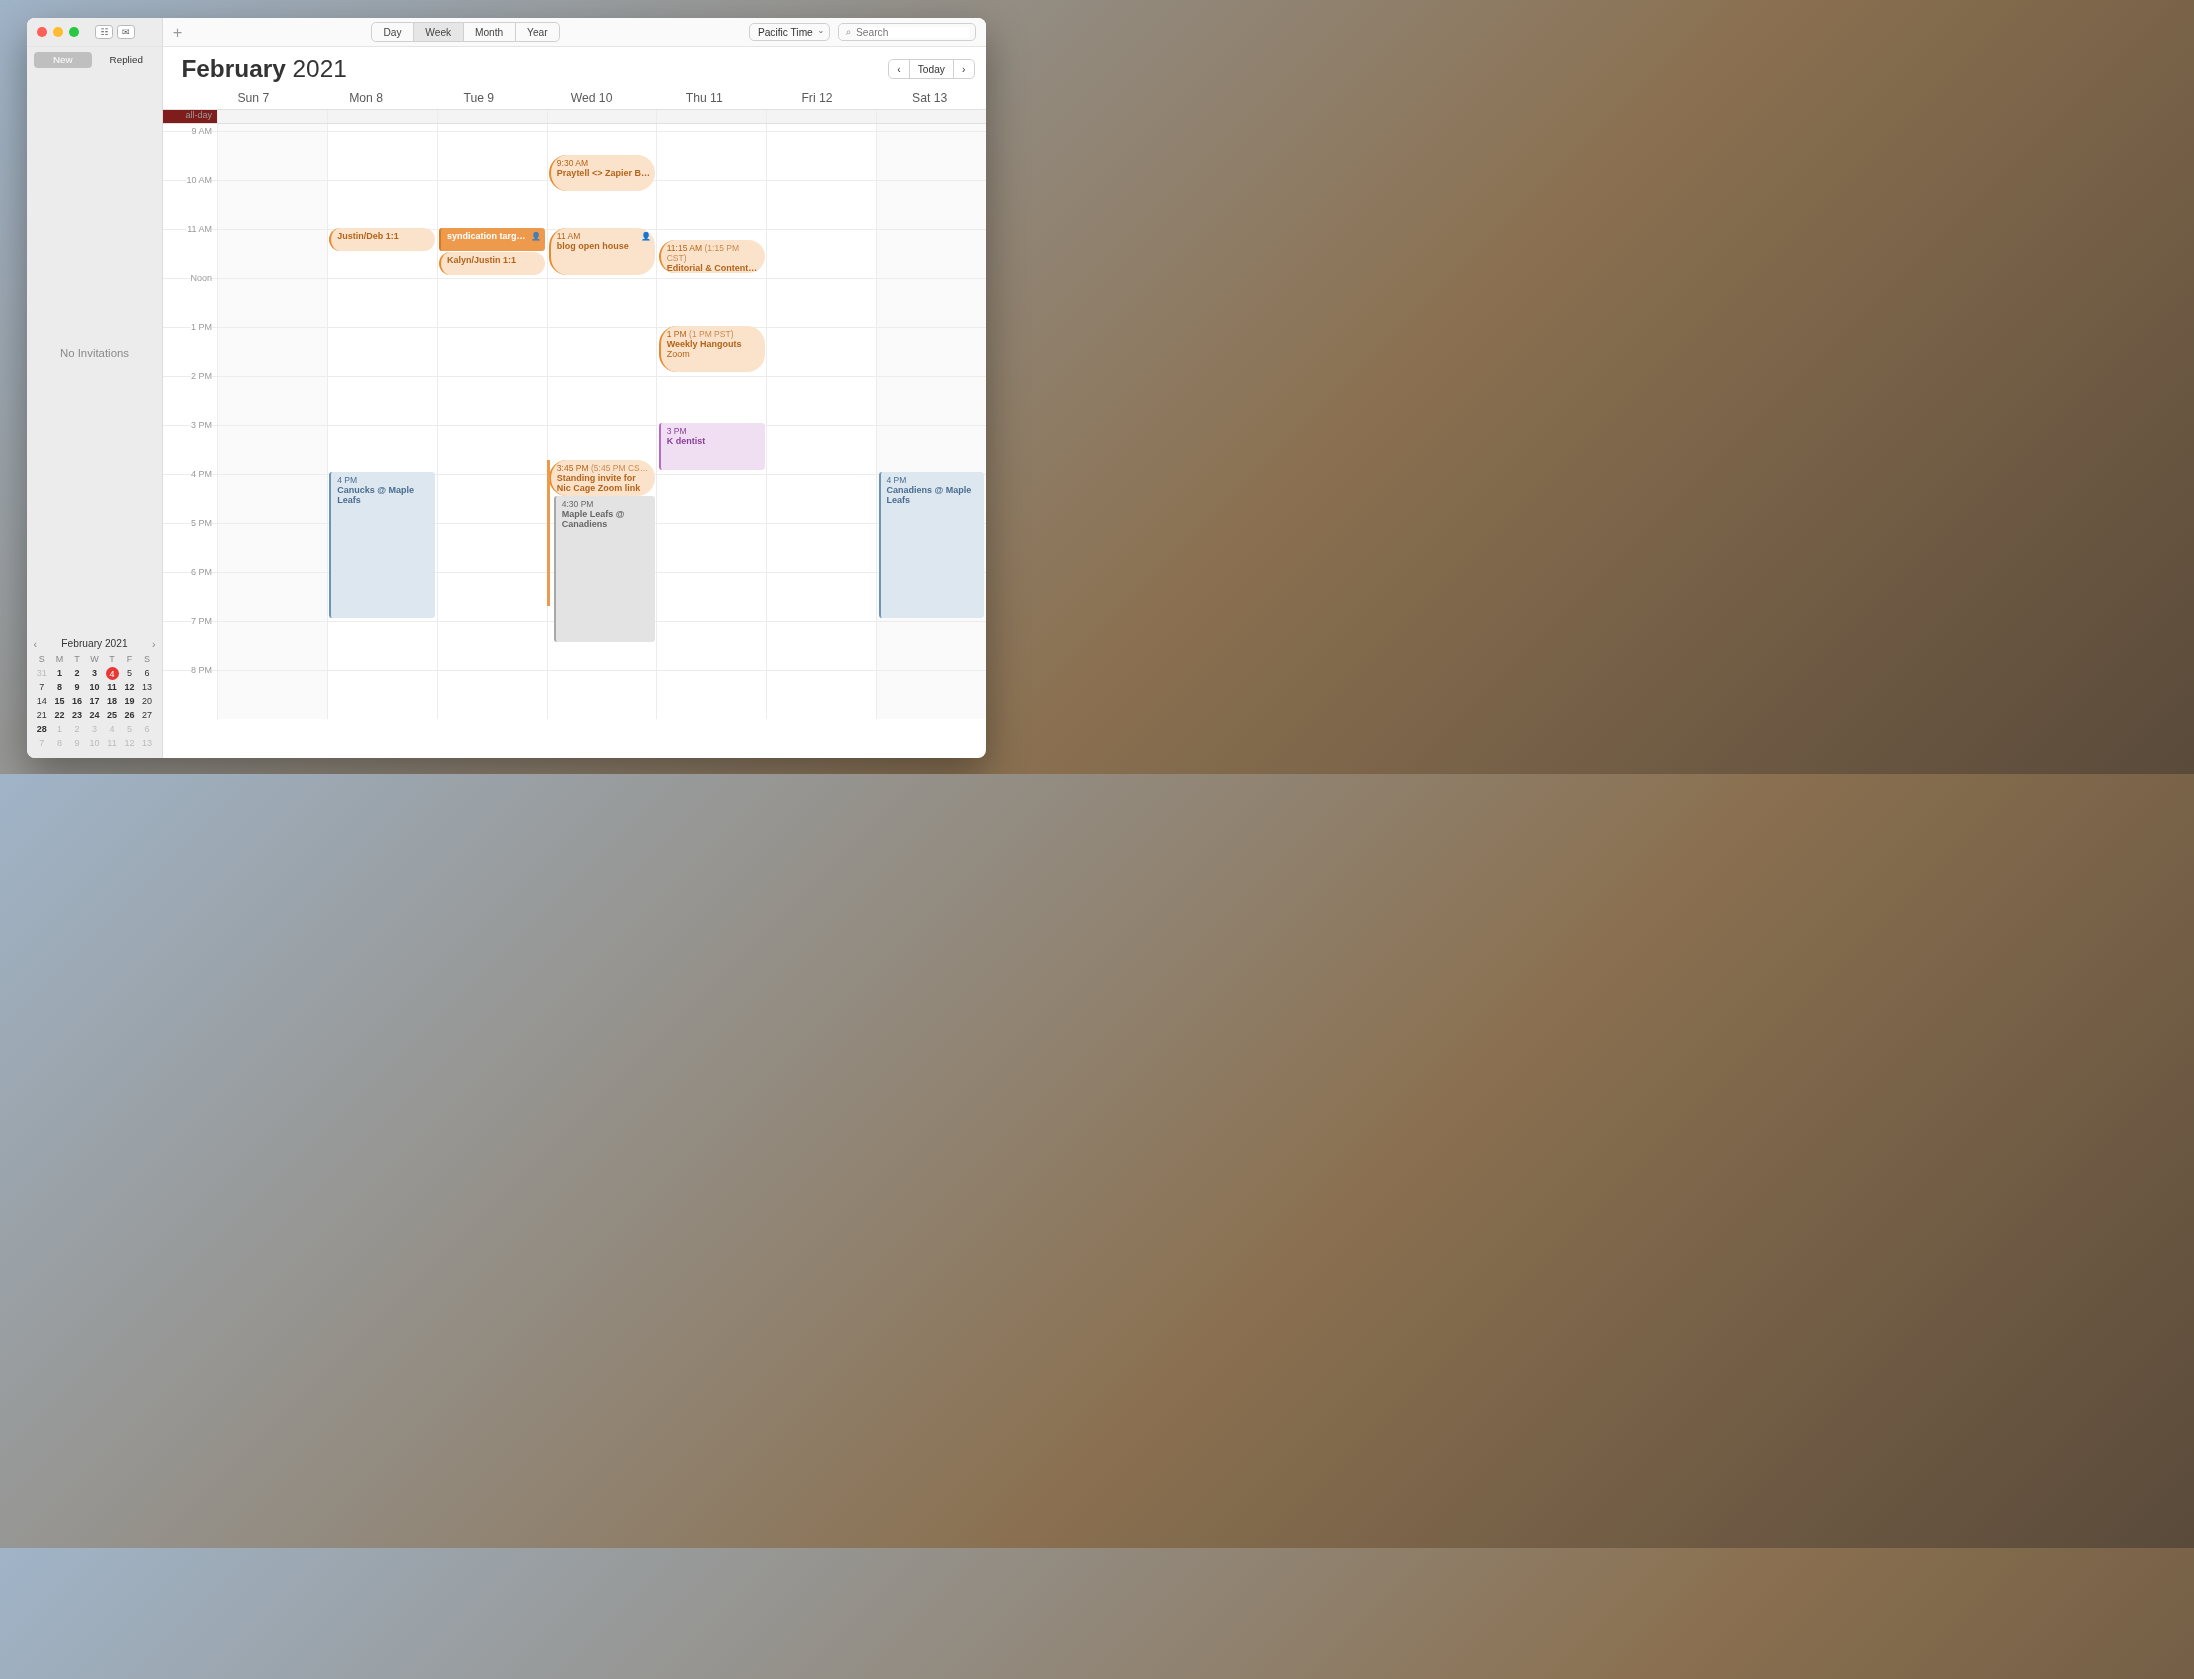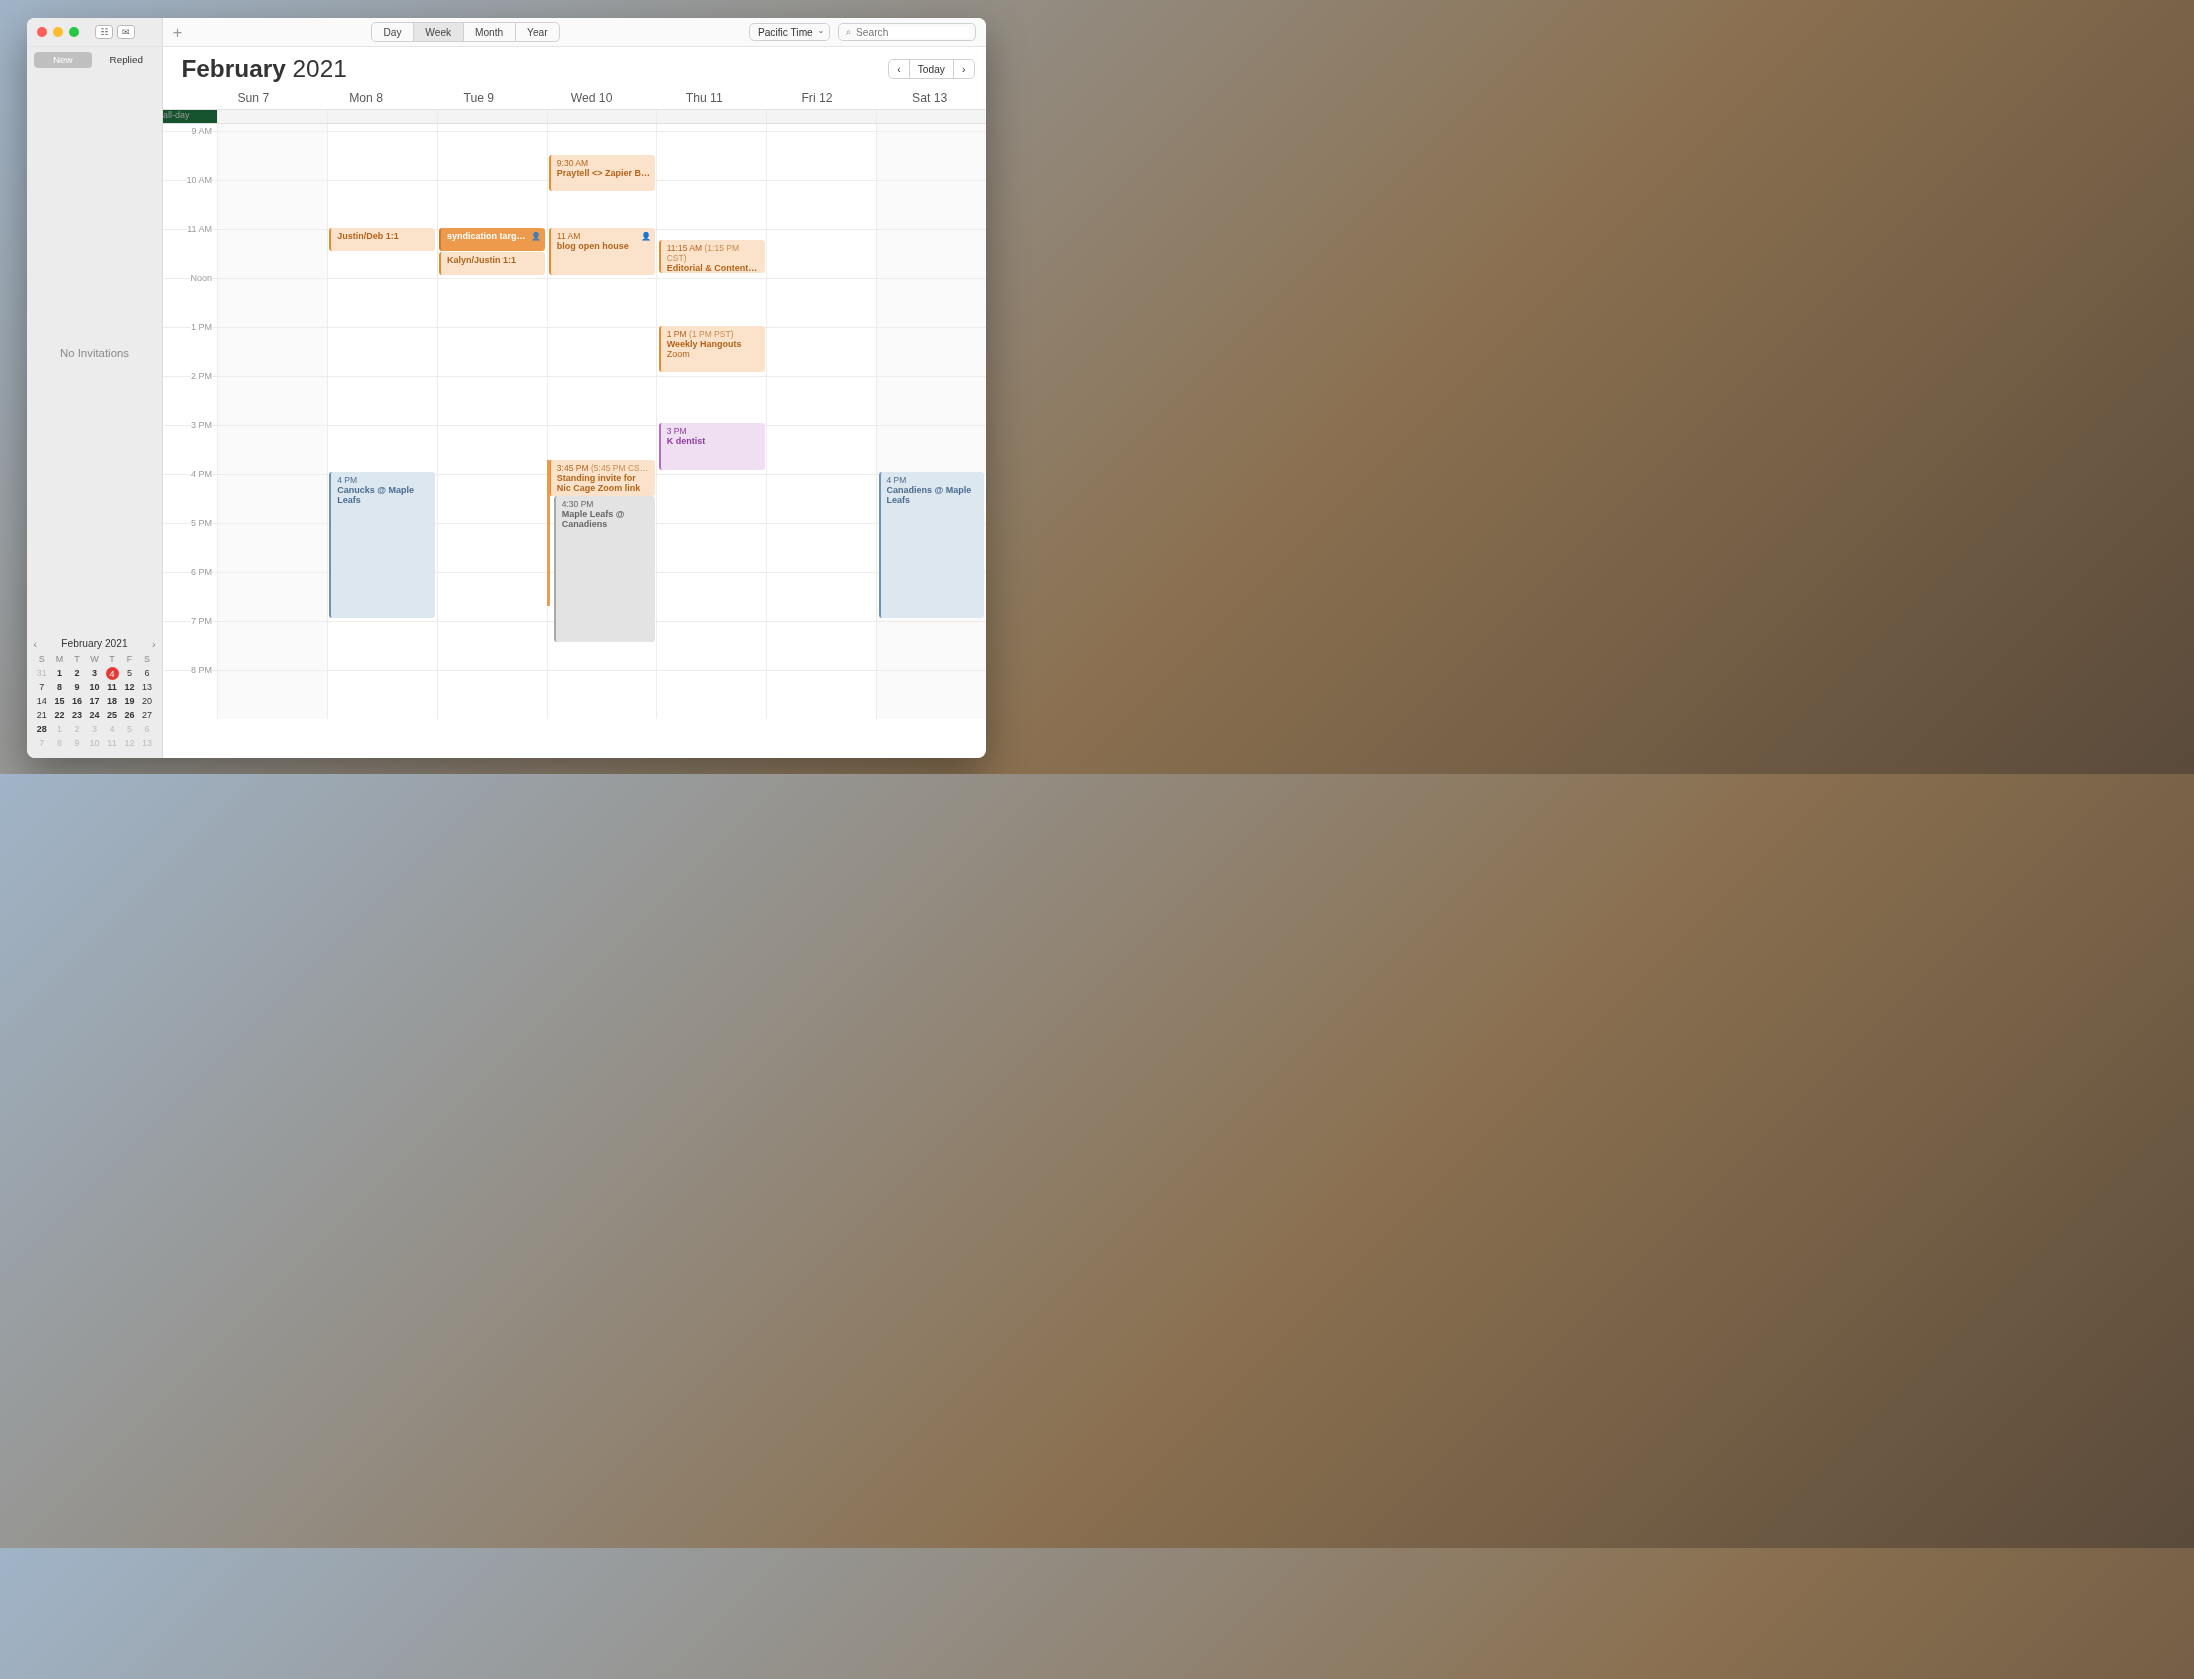--- a/index.html
+++ b/index.html
@@ -51,36 +51,36 @@
   .main{flex:1;display:flex;flex-direction:column;overflow:hidden;}
   .header-row{display:flex;align-items:center;justify-content:space-between;padding:8.1px 11.4px 4.9px;}
   .title{font-size:24.4px;color:#333;}
   .title b{font-weight:700;margin-left:7px;}
   .today-nav{display:flex;align-items:center;border:0.8px solid #d0d0d0;border-radius:4.9px;overflow:hidden;}
   .today-nav span{padding:3.3px 8.1px;font-size:10.2px;border-right:0.8px solid #d0d0d0;cursor:pointer;color:#333;}
   .today-nav span:last-child{border-right:none;}
   .day-header{display:flex;border-bottom:0.8px solid #e0e0e0;padding-left:34px;}
   .day-header div{flex:1;text-align:center;font-size:12.2px;color:#5a5a5a;padding:3.3px 0;}
   .allday{display:flex;border-bottom:0.8px solid #e0e0e0;height:14.6px;}
-  .allday-label{width:54px;text-align:left;padding-right:4.9px;font-size:9px;color:#9a9a9a; background:#14532d;}
+  .allday-label{width:54px;text-align:right;padding-right:4.9px;font-size:9px;color:#9a9a9a; background:#7f1d1d;}
   .allday-cells{flex:1;display:flex;}
   .allday-cells div{flex:1;border-left:0.8px solid #ececec;background:#f4f4f4;}
   .grid-wrap{flex:1;overflow:hidden;position:relative;}
   .grid{display:flex;}
   .time-col{width:54px;}
   .hour-row{height:49px;border-top:0.8px solid #ececec;text-align:right;padding-right:4.9px;font-size:9px;color:#9a9a9a;position:relative;}
   .hour-row span{position:relative;top:-5.7px;background:#fff;margin-left:16px;}
   .days{flex:1;display:flex;position:relative;}
   .day-col{flex:1;border-left:0.8px solid #ececec;position:relative;}
   .day-col.off{background:#fafafa;}
   .day-col .hr{height:49px;border-top:0.8px solid #ececec;}
   .event{position:absolute;left:1.6px;right:1.6px;border-radius:3.3px;padding:2.4px 4.1px 2.4px 5.7px;font-size:9px;overflow:hidden;border-left:2.4px solid;}
   .event .time{font-size:8.5px;}
   .event .title-e{font-weight:600;}
-  .event.orange{background:#fbe3cb;border-left-color:#e88a2a;color:#b4641a;}
+  .event.orange{background:#fbe3cb;border-left-color:#e88a2a;color:#b4641a;border-radius:18px;}
   .event.orange-solid{background:#ee9a4d;border-left-color:#d67a22;color:#fff;}
   .event.orange-solid .title-e{font-weight:600;}
   .event.blue{background:#dde7f0;border-left-color:#6b93b8;color:#4a6d8f;}
   .event.gray{background:#e3e3e3;border-left-color:#a8a8a8;color:#666;}
   .event.purple{background:#f0dff2;border-left-color:#b768c9;color:#8a3f9c;}
   .people-ic{position:absolute;top:2.4px;right:3.3px;font-size:8.1px;color:rgba(255,255,255,.8);}
   .event.orange .people-ic{color:#c88346;}
 </style>
 </head>
 <body>

